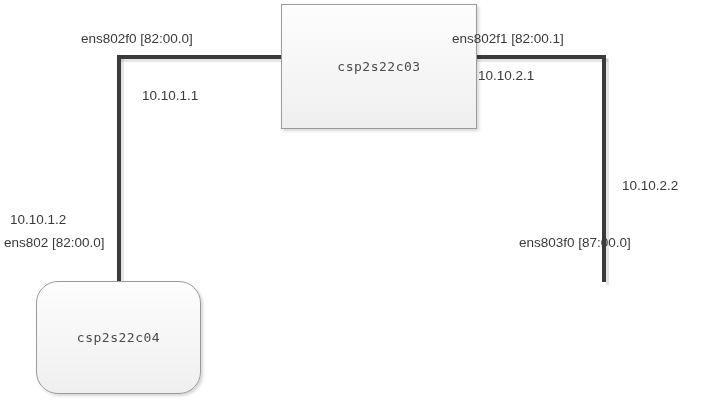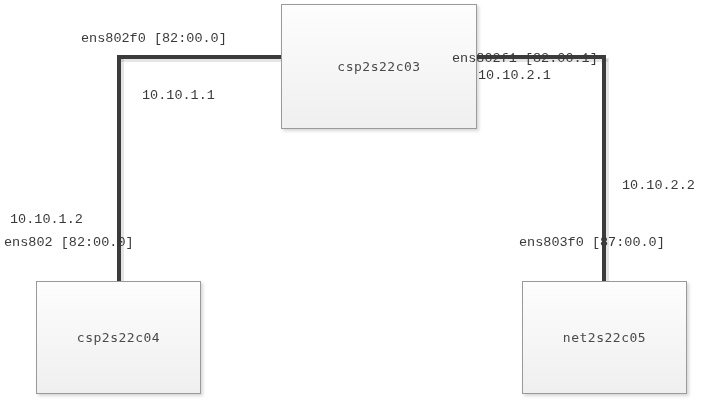--- a/index.html
+++ b/index.html
@@ -29,21 +29,21 @@
   }
   .node-label {
     font-family: "DejaVu Sans Mono", "Liberation Mono", monospace;
     font-size: 13px;
     color: #4a4a4a;
     letter-spacing: 0.5px;
     white-space: nowrap;
   }
 
   #node-csp2s22c03 { left: 281px; top: 4px;   width: 196px; height: 125px; }
-  #node-csp2s22c04 { left: 36px;  top: 281px; width: 165px; height: 113px; }
+  #node-csp2s22c04 { left: 36px;  top: 281px; width: 165px; height: 113px; border-radius: 22px; }
   #node-net2s22c05 { left: 522px; top: 281px; width: 165px; height: 113px; }
 
   
   .seg {
     position: absolute;
     background: #3b3b3b;
   }
   .seg-shadow {
     position: absolute;
     background: rgba(0,0,0,0.10);
@@ -59,30 +59,30 @@
   
   #seg-right-horiz        { left: 444px; top: 55px; width: 162px; height: 4px; }
   #seg-right-horiz-shadow { left: 446px; top: 59px; width: 162px; height: 3px; }
   
   #seg-right-vert         { left: 602px; top: 55px; width: 4px;   height: 227px; }
   #seg-right-vert-shadow  { left: 606px; top: 58px; width: 3px;   height: 227px; }
 
   
   .edge-text {
     position: absolute;
-    font-family: Liberation Mono, monospace;
+    font-family: Liberation Sans, sans-serif;
     font-size: 13.5px;
     color: #3a3a3a;
     white-space: nowrap;
     letter-spacing: 0px;
   }
 
   #lbl-iface-c03-left   { left: 81px;  top: 31px; }
   #lbl-ip-c03-left      { left: 142px; top: 88px; }
-  #lbl-iface-c03-right  { left: 452px; top: 31px; margin-top: 20px; }
+  #lbl-iface-c03-right  { left: 452px; top: 31px; }
   #lbl-ip-c03-right     { left: 478px; top: 68px; }
 
   #lbl-ip-c04           { left: 10px;  top: 212px; }
   #lbl-iface-c04        { left: 4px;   top: 235px; }
 
   #lbl-ip-c05           { left: 622px; top: 178px; }
   #lbl-iface-c05        { left: 519px; top: 235px; text-align: right; }
 </style>
 </head>
 <body>
@@ -100,23 +100,20 @@
   <div class="seg" id="seg-right-vert"></div>
 
   <div class="node" id="node-csp2s22c03">
     <span class="node-label">csp2s22c03</span>
   </div>
 
   <div class="node" id="node-csp2s22c04">
     <span class="node-label">csp2s22c04</span>
   </div>
 
-  <div class="node" id="node-net2s22c05">
-    <span class="node-label">net2s22c05</span>
-  </div>
 
   <div class="edge-text" id="lbl-iface-c03-left">ens802f0 [82:00.0]</div>
   <div class="edge-text" id="lbl-ip-c03-left">10.10.1.1</div>
 
   <div class="edge-text" id="lbl-iface-c03-right">ens802f1 [82:00.1]</div>
   <div class="edge-text" id="lbl-ip-c03-right">10.10.2.1</div>
 
   <div class="edge-text" id="lbl-ip-c04">10.10.1.2</div>
   <div class="edge-text" id="lbl-iface-c04">ens802 [82:00.0]</div>
 

